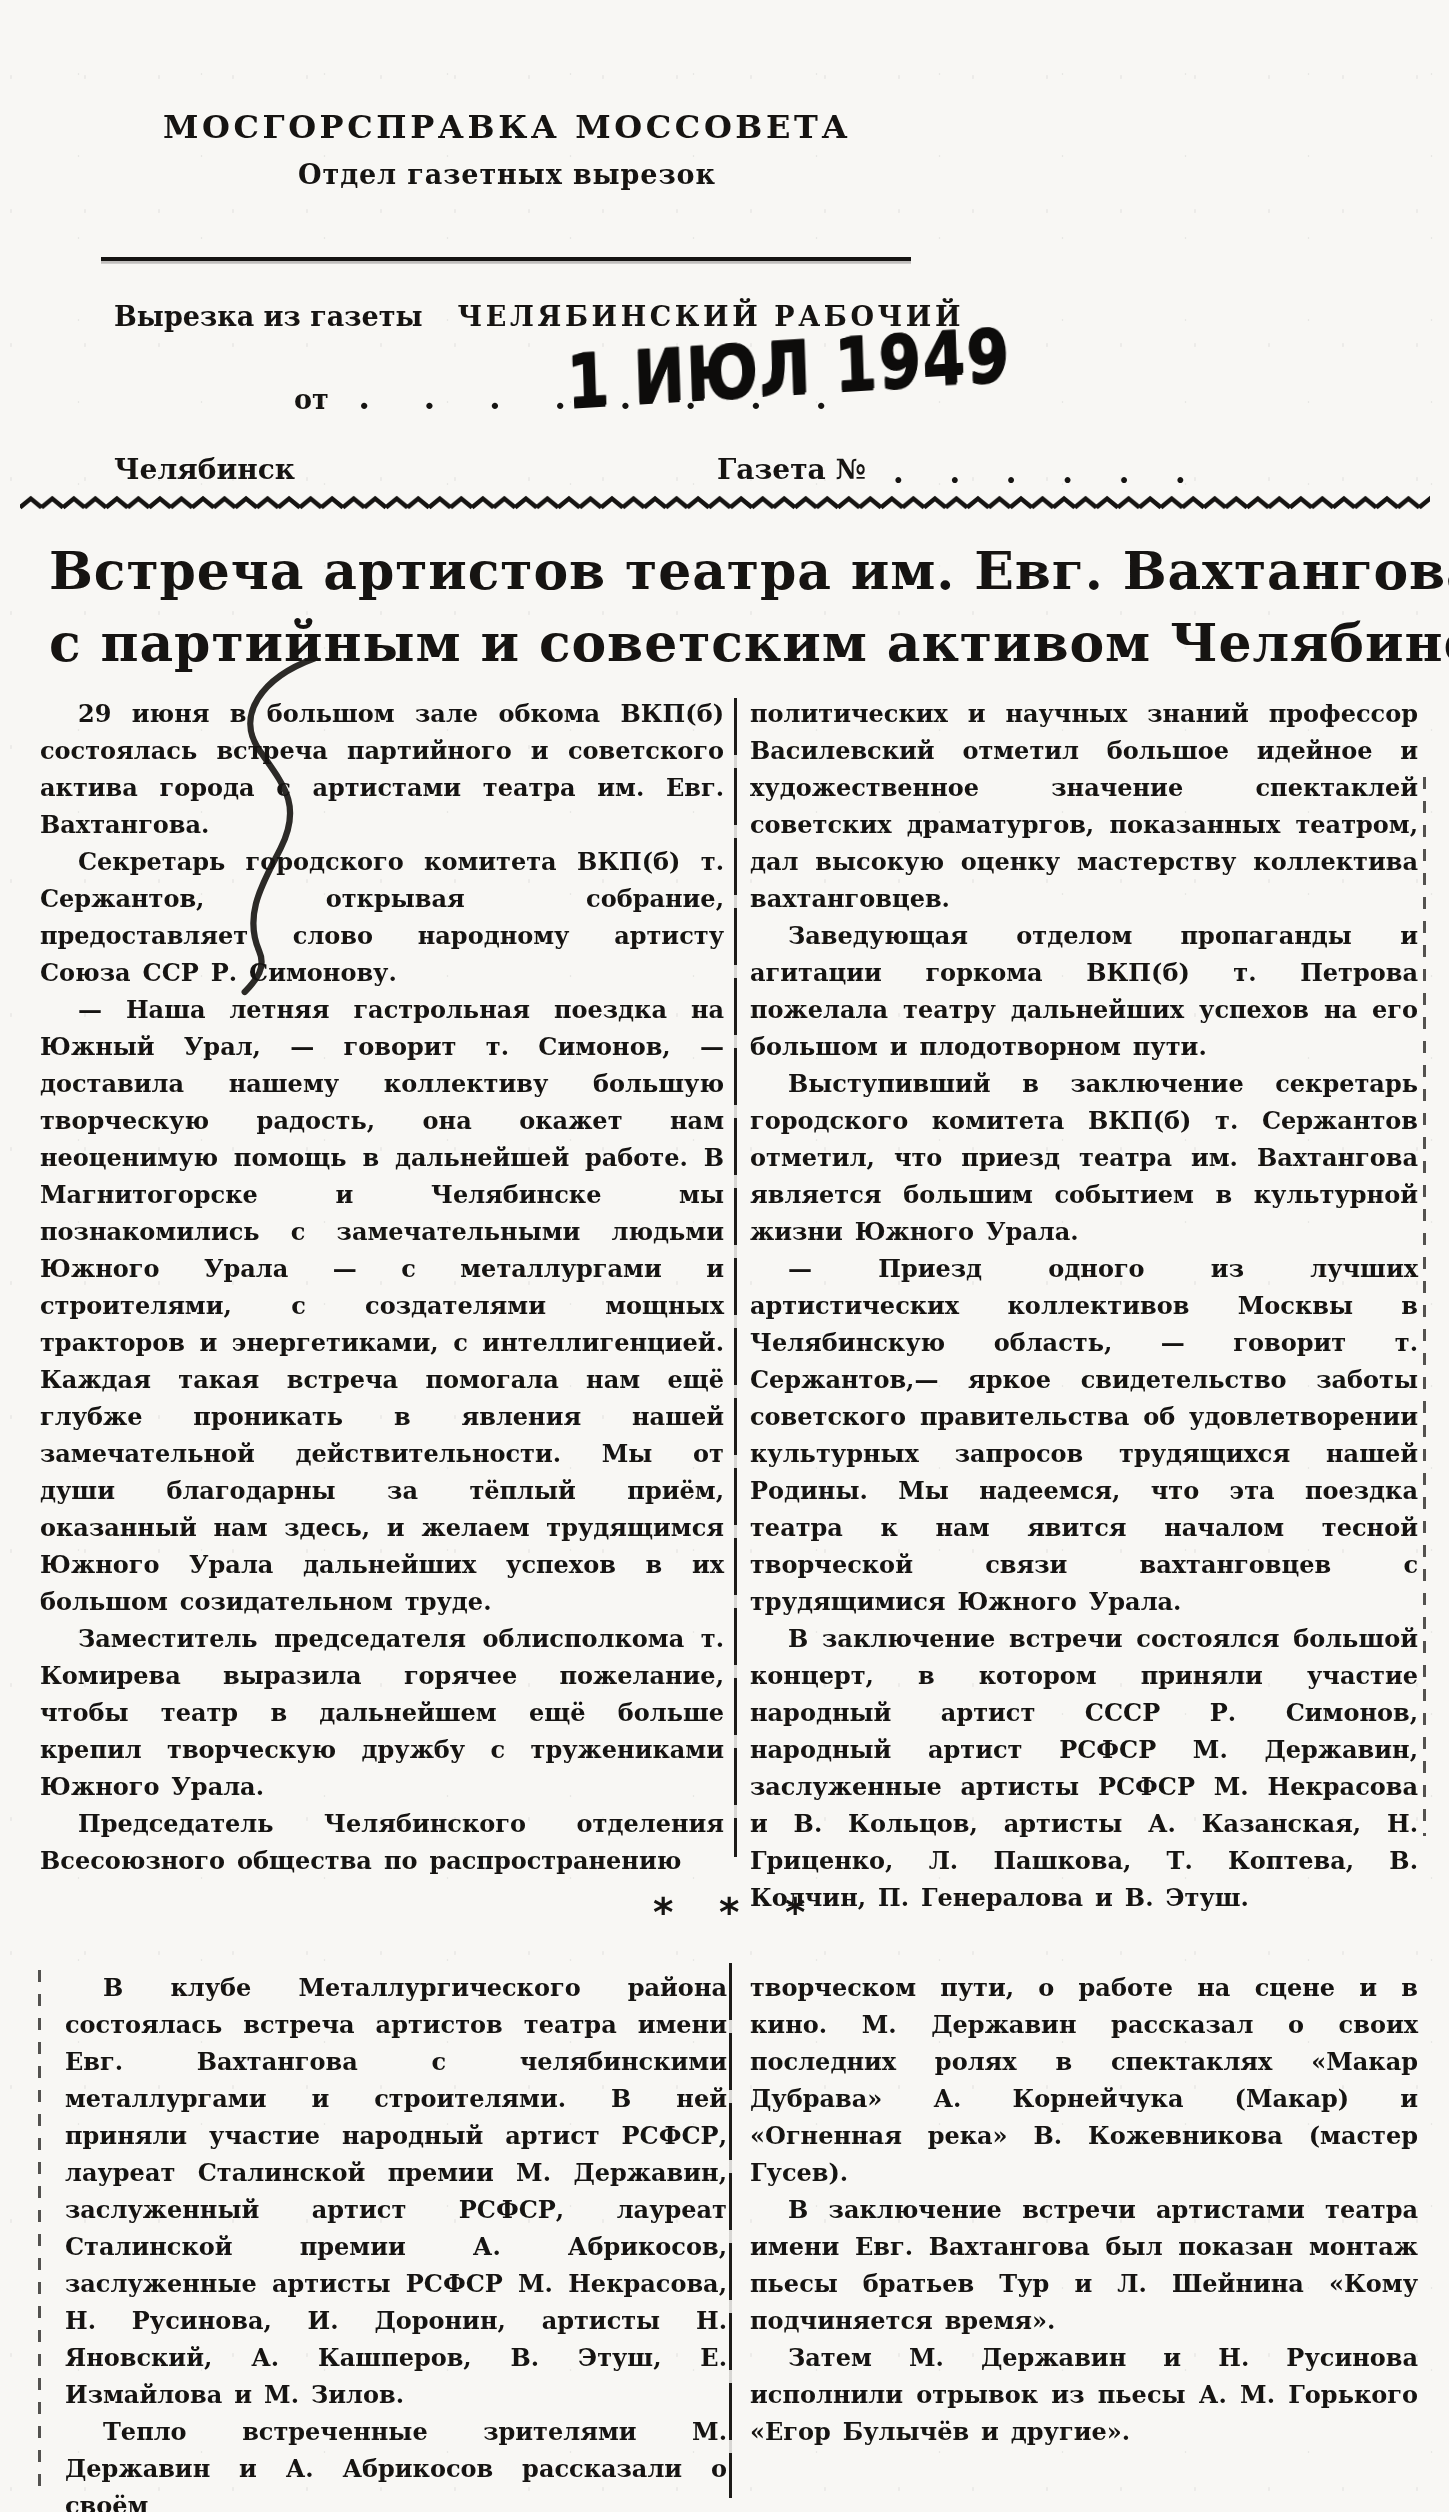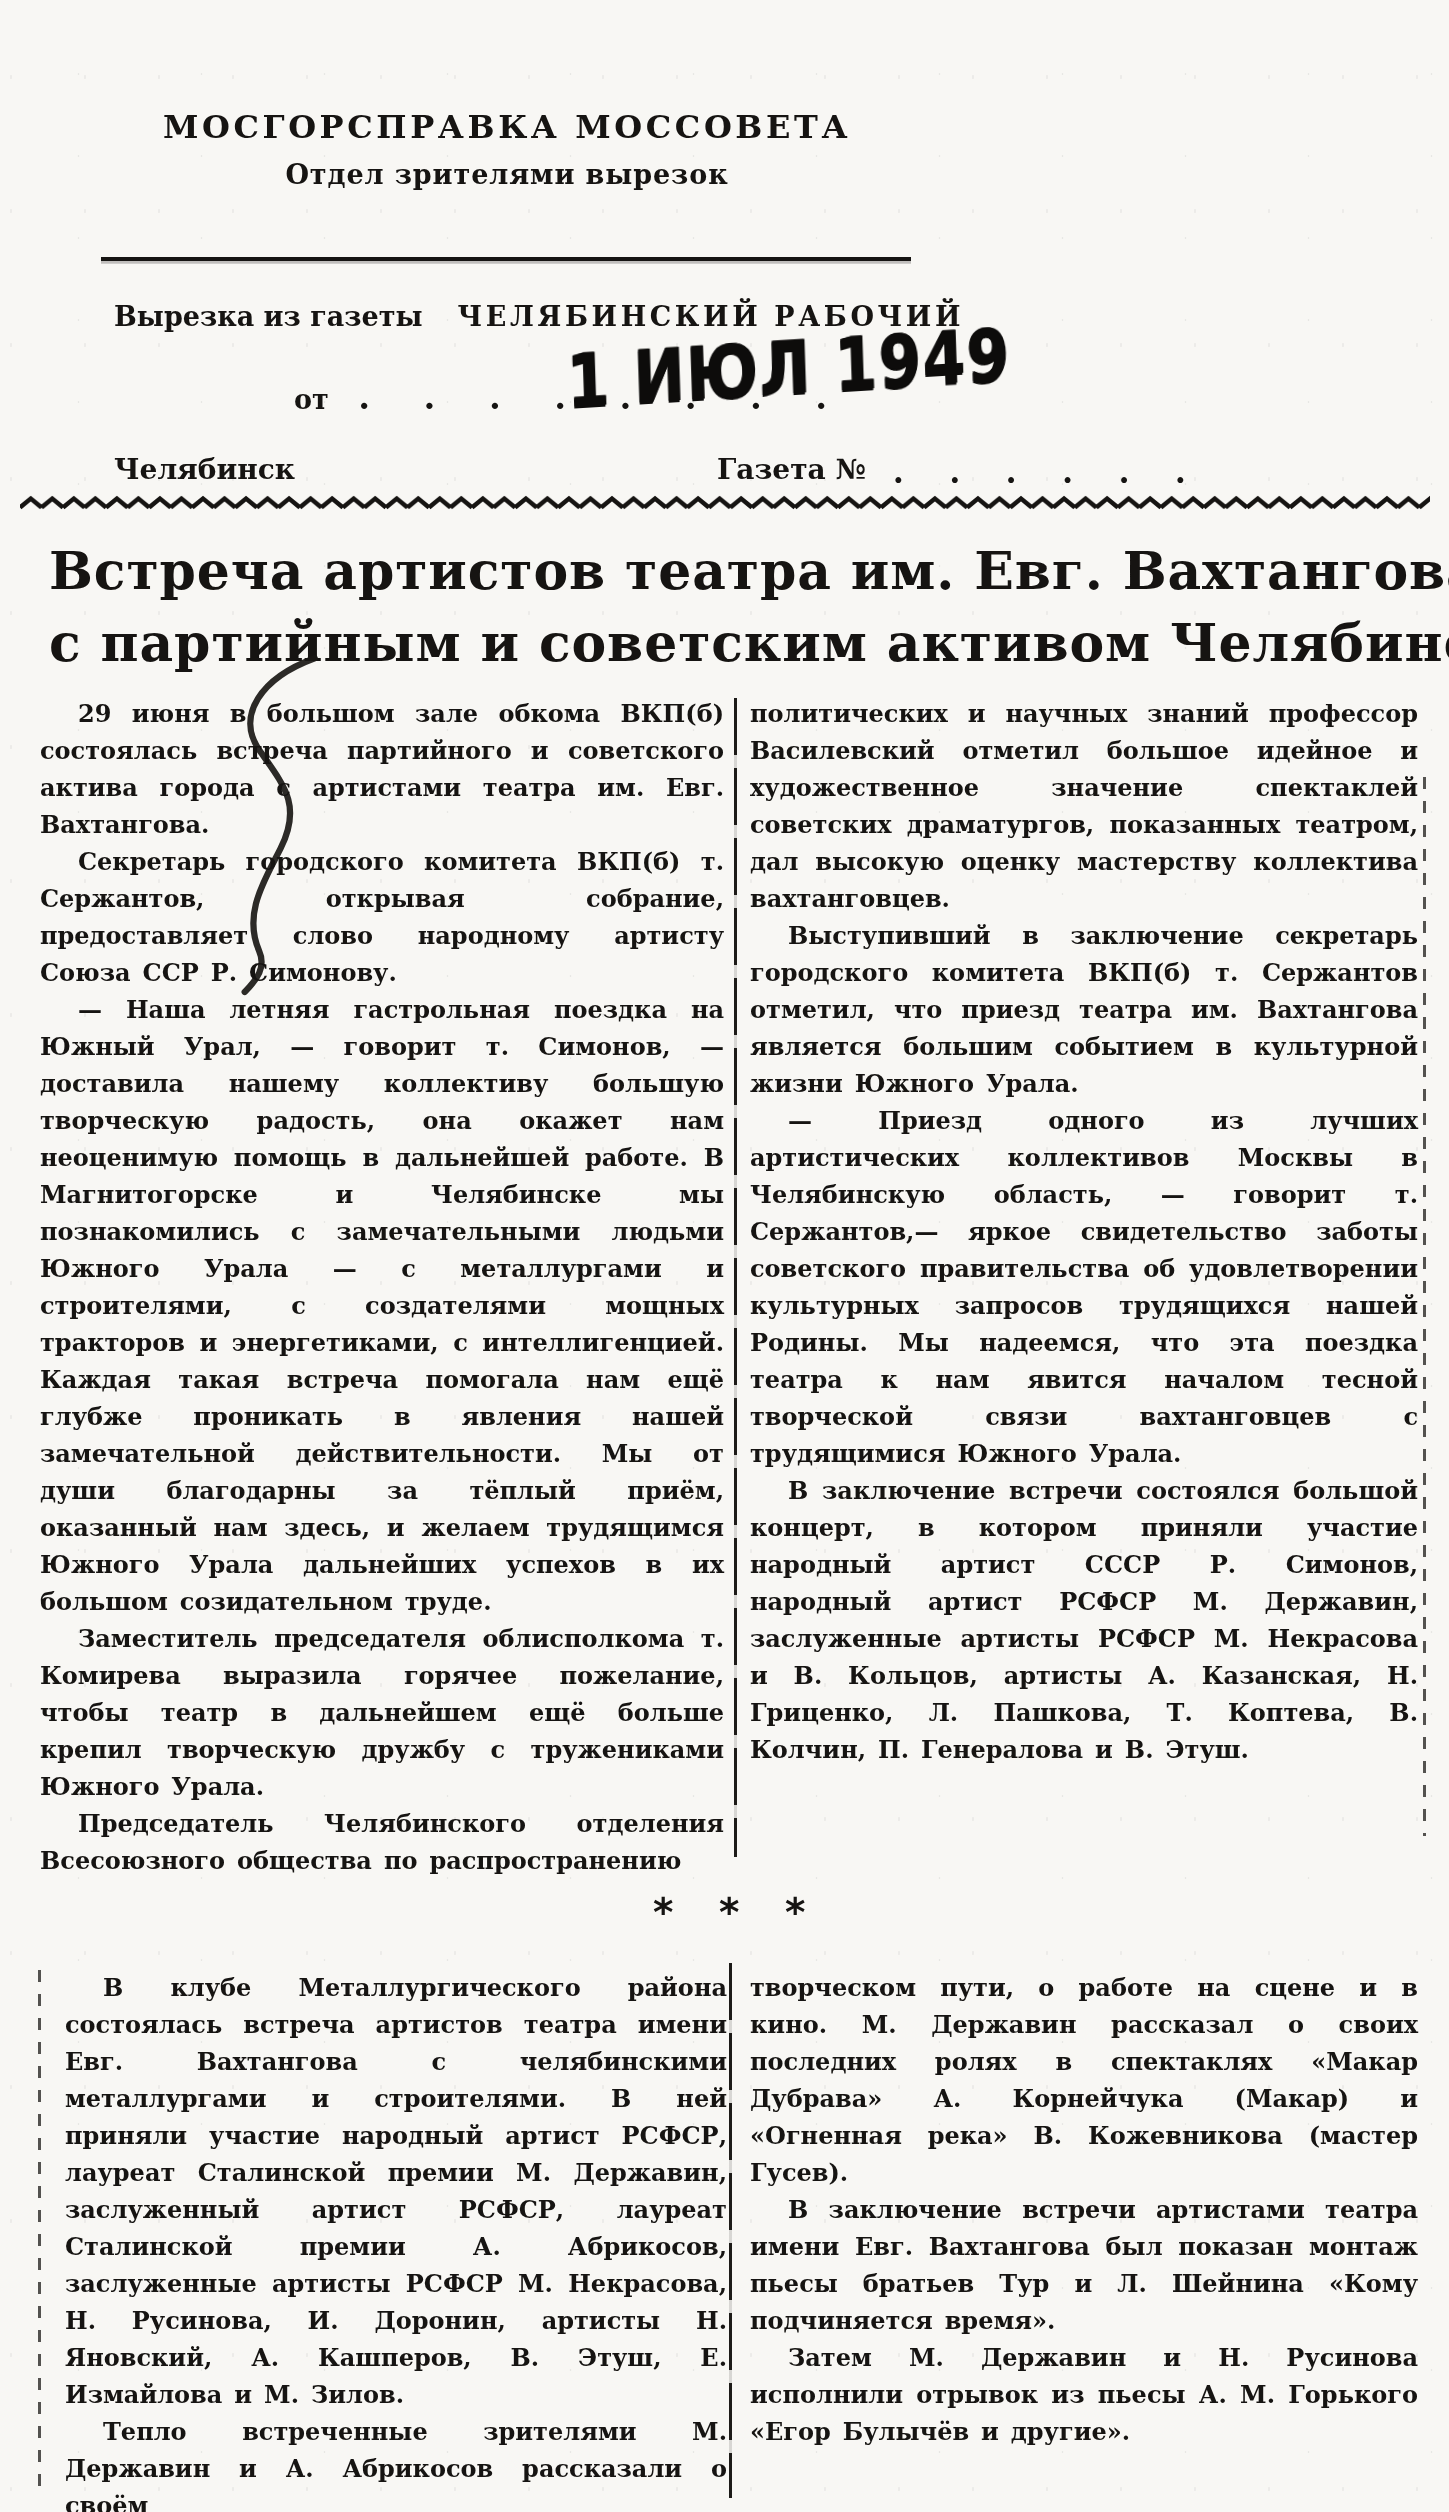--- a/index.html
+++ b/index.html
@@ -66,21 +66,21 @@
   .stars{position:absolute;left:653px;top:1890px;font-size:39px;font-weight:bold;letter-spacing:16px;font-family:"DejaVu Sans",sans-serif;}
   .penmark{position:absolute;left:214px;top:651px;}
 </style>
 </head>
 <body>
 
 <div class="page">
 
   <div class="letterhead">
     <div class="lh-org">МОСГОРСПРАВКА МОССОВЕТА</div>
-    <div class="lh-dept">Отдел зрителями вырезок</div>
+    <div class="lh-dept">Отдел газетных вырезок</div>
   </div>
   <div class="lh-rule"></div>
 
   <div class="src-row">
     <span class="src-label">Вырезка из газеты</span>
     <span class="src-name">ЧЕЛЯБИНСКИЙ РАБОЧИЙ</span>
   </div>
 
   <div class="date-row">
     <span class="date-label">от</span>
@@ -115,20 +115,21 @@
   <div class="col s1c1">
     <p>29 июня в большом зале обкома ВКП(б) состоялась встреча партийного и советского актива города с артистами театра им. Евг. Вахтангова.</p>
     <p>Секретарь городского комитета ВКП(б) т. Сержантов, открывая собрание, предоставляет слово народному артисту Союза ССР Р. Симонову.</p>
     <p>— Наша летняя гастрольная поездка на Южный Урал, — говорит т. Симонов, —доставила нашему коллективу большую творческую радость, она окажет нам неоценимую помощь в дальнейшей работе. В Магнитогорске и Челябинске мы познакомились с замечательными людьми Южного Урала — с металлургами и строителями, с создателями мощных тракторов и энергетиками, с интеллигенцией. Каждая такая встреча помогала нам ещё глубже проникать в явления нашей замечательной действительности. Мы от души благодарны за тёплый приём, оказанный нам здесь, и желаем трудящимся Южного Урала дальнейших успехов в их большом созидательном труде.</p>
     <p>Заместитель председателя облисполкома т. Комирева выразила горячее пожелание, чтобы театр в дальнейшем ещё больше крепил творческую дружбу с тружениками Южного Урала.</p>
     <p>Председатель Челябинского отделения Всесоюзного общества по распространению</p>
   </div>
 
   <div class="col s1c2">
     <p class="noindent">политических и научных знаний профессор Василевский отметил большое идейное и художественное значение спектаклей советских драматургов, показанных театром, дал высокую оценку мастерству коллектива вахтанговцев.</p>
+    <p>Заведующая отделом пропаганды и агитации горкома ВКП(б) т. Петрова пожелала театру дальнейших успехов на его большом и плодотворном пути.</p>
     <p>Выступивший в заключение секретарь городского комитета ВКП(б) т. Сержантов отметил, что приезд театра им. Вахтангова является большим событием в культурной жизни Южного Урала.</p>
     <p>— Приезд одного из лучших артистических коллективов Москвы в Челябинскую область, — говорит т. Сержантов,— яркое свидетельство заботы советского правительства об удовлетворении культурных запросов трудящихся нашей Родины. Мы надеемся, что эта поездка театра к нам явится началом тесной творческой связи вахтанговцев с трудящимися Южного Урала.</p>
     <p>В заключение встречи состоялся большой концерт, в котором приняли участие народный артист СССР Р. Симонов, народный артист РСФСР М. Державин, заслуженные артисты РСФСР М. Некрасова и В. Кольцов, артисты А. Казанская, Н. Гриценко, Л. Пашкова, Т. Коптева, В. Колчин, П. Генералова и В. Этуш.</p>
   </div>
 
   <div class="vrule r-s1-mid"></div>
   <div class="vrule-dash r-s1-right"></div>
 
   <div class="stars">* * *</div>
 

